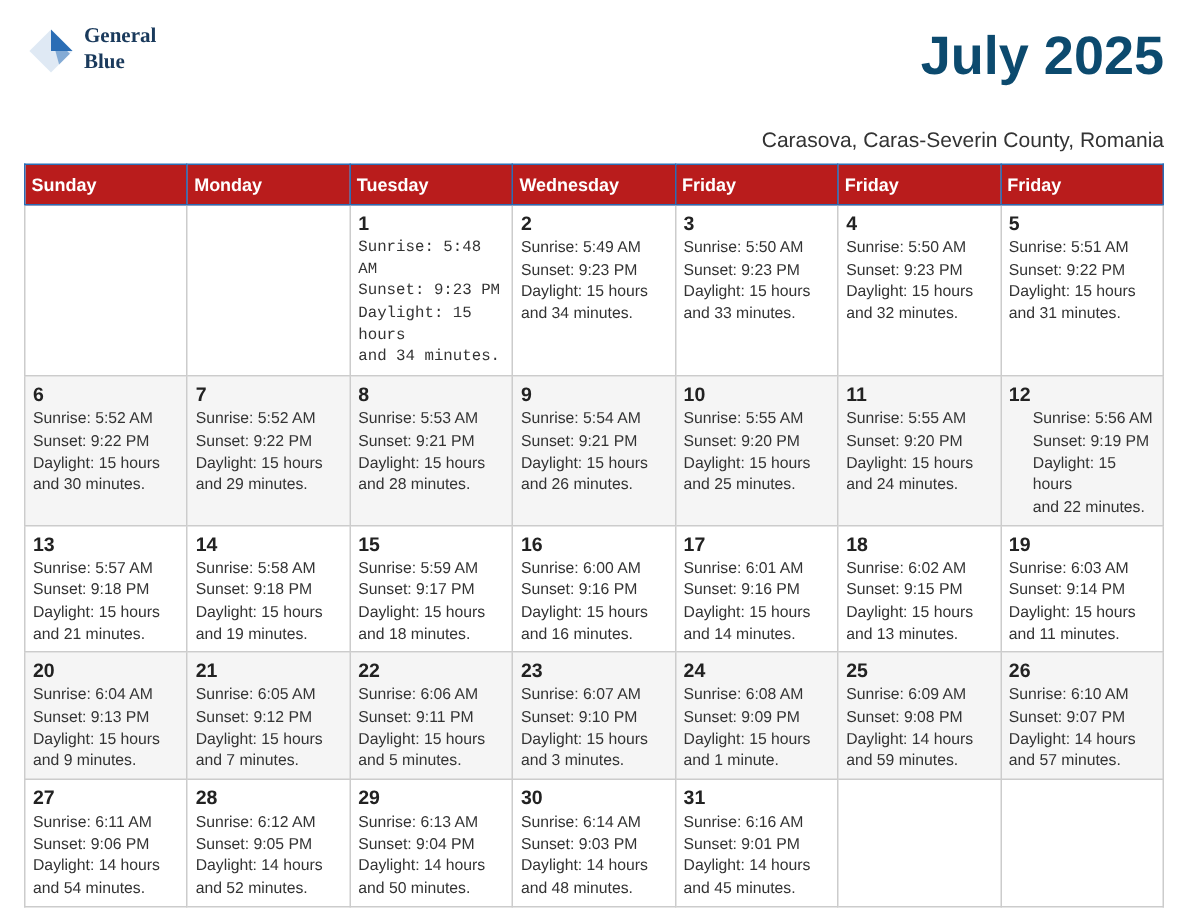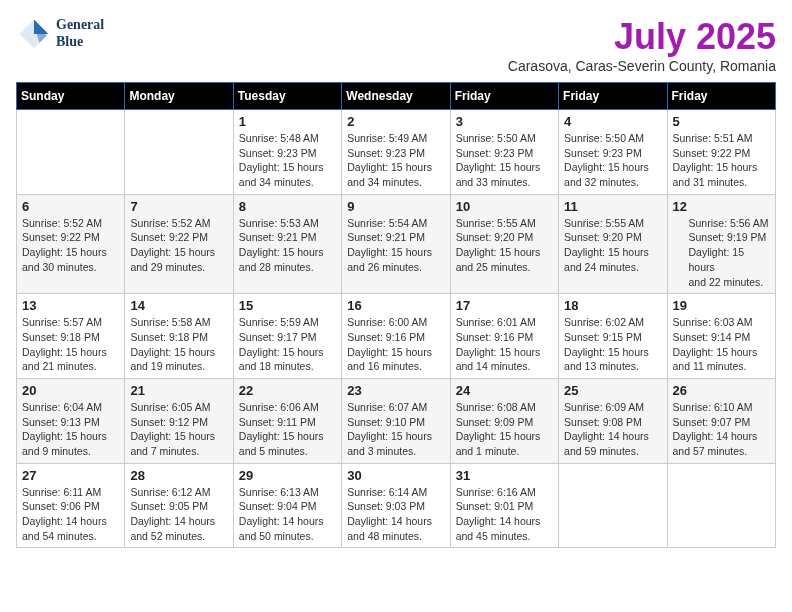--- a/index.html
+++ b/index.html
@@ -31,33 +31,34 @@
     .logo-icon {
       width: 36px;
       height: 36px;
     }
     .title-block {
       text-align: right;
     }
     .month-title {
       font-size: 36px;
       font-weight: bold;
-      color: #a21caf;
+      color: #0c4a6e;
     }
     .location {
       font-size: 14px;
       color: #333;
+      margin-top: 27px;
     }
     .calendar {
       width: 100%;
       border-collapse: collapse;
       font-size: 11px;
     }
     .calendar th {
-      background: #000000;
+      background: #b91c1c;
       color: #fff;
       padding: 6px 4px;
       text-align: left;
       font-size: 12px;
       font-weight: bold;
       border: 1px solid #2a6db5;
     }
     .calendar td {
       border: 1px solid #ccc;
       vertical-align: top;
@@ -117,21 +118,21 @@
         <th>Friday</th>
         <th>Friday</th>
       </tr>
   </thead>
   <tbody id="calendar-body">
   <tr>
         <td class="empty-cell"></td>
         <td class="empty-cell"></td>
         <td>
           <span class="day-num">1</span>
-          <div class="day-detail" style="white-space: pre-line;">Sunrise: 5:48 AM
+          <div class="day-detail" style="white-space: pre-line; font-family: Liberation Mono, monospace;">Sunrise: 5:48 AM
 Sunset: 9:23 PM
 Daylight: 15 hours
 and 34 minutes.</div>
         </td>
         <td>
           <span class="day-num">2</span>
           <div class="day-detail" style="white-space: pre-line;">Sunrise: 5:49 AM
 Sunset: 9:23 PM
 Daylight: 15 hours
 and 34 minutes.</div>

